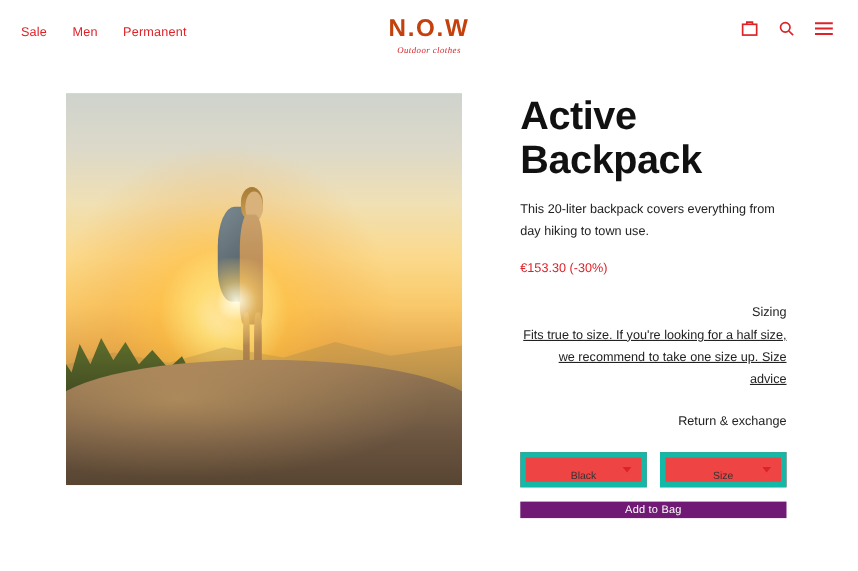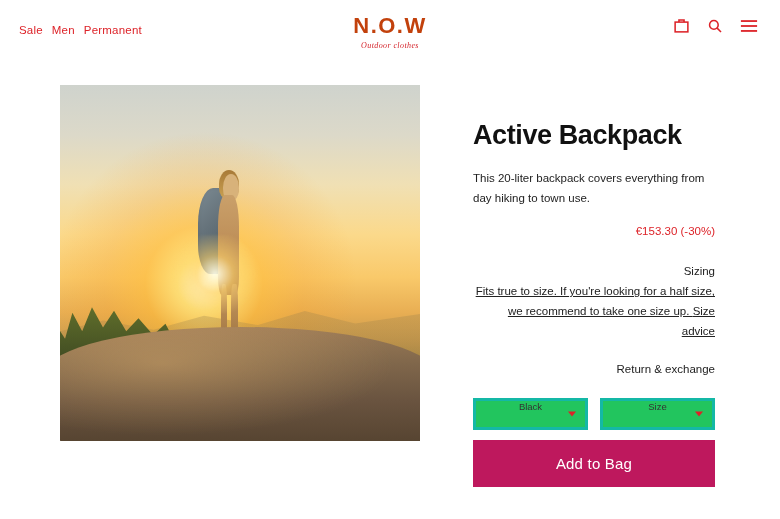--- a/index.html
+++ b/index.html
@@ -11,21 +11,21 @@
   }
   .page { position:relative; width:780px; height:519px; background:#fff; }
 
   
   .header {
     position:absolute; top:0; left:0; width:780px; height:66px;
     display:flex; align-items:flex-start;
   }
   .nav {
     position:absolute; left:19px; top:24px;
-    display:flex; gap:9px;
+    display:flex; gap:23px;
   }
   .nav-link {
     color:#dd2228; font-size:11.5px; letter-spacing:.2px;
     text-decoration:none; white-space:nowrap;
   }
   .logo-wrap {
     position:absolute; left:50%; top:15px; transform:translateX(-50%);
     text-align:center; line-height:1;
   }
   .logo-main {
@@ -123,47 +123,47 @@
   .hero .hiker .shoe-r { left:51%; }
   .hero .flare {
     position:absolute; left:30%; top:42%; width:26%; height:22%;
     background:radial-gradient(circle, rgba(255,255,235,.95) 0%, rgba(255,214,110,.6) 30%, rgba(255,180,60,0) 70%);
     filter:blur(1px);
   }
 
   
   .details { position:absolute; left:473px; top:85px; width:242px; }
   .product-title {
-    font-size:27px; font-weight:bold; color:#111; letter-spacing:-.4px;
-    line-height:1.1; margin-bottom:17px;margin-top:36px;
+    font-size:36px; font-weight:bold; color:#111; letter-spacing:-.4px;
+    line-height:1.1; margin-bottom:17px;
   }
   .product-desc {
     font-size:11.5px; color:#222; line-height:1.75; margin-bottom:17px;
   }
-  .price { font-size:11.5px; color:#dd2228; margin-bottom:24px;text-align:right; }
+  .price { font-size:11.5px; color:#dd2228; margin-bottom:24px; }
   .section { margin-bottom:18px;text-align:right; }
   .section-title { font-size:11.5px; color:#222; line-height:1.75; }
   .section-body { font-size:11.5px; color:#222; line-height:1.75;text-decoration:underline; }
   .inline-link { color:#222; cursor:pointer; }
 
   .selectors { display:flex; gap:12px; margin-top:4px; margin-bottom:10px; }
   .select {
-    position:relative; flex:1; height:32px; border:3px solid #14b8a6;
-    background:#22c55e; display:flex; align-items:flex-start; justify-content:center;
+    position:relative; flex:1; height:32px; border:5px solid #14b8a6;
+    background:#ef4444; display:flex; align-items:flex-end; justify-content:center;
     cursor:pointer;
   }
   .select-label { font-size:9.5px; color:#333; }
   .caret {
     position:absolute; right:9px; top:50%; transform:translateY(-50%);
     width:0; height:0; border-left:4px solid transparent;
     border-right:4px solid transparent; border-top:5px solid #dd2228;
   }
   .add-btn {
-    width:100%; height:47px; background:#be185d; color:#fff; border:none;
-    font-size:15px; font-family:"Liberation Sans", sans-serif;
+    width:100%; height:15px; background:#701a75; color:#fff; border:none;
+    font-size:10px; font-family:"Liberation Sans", sans-serif;
     cursor:pointer; letter-spacing:.2px; margin-bottom:26px;
   }
 </style>
 </head>
 <body>
 
 <div class="page">
 
   <div class="header">
 

